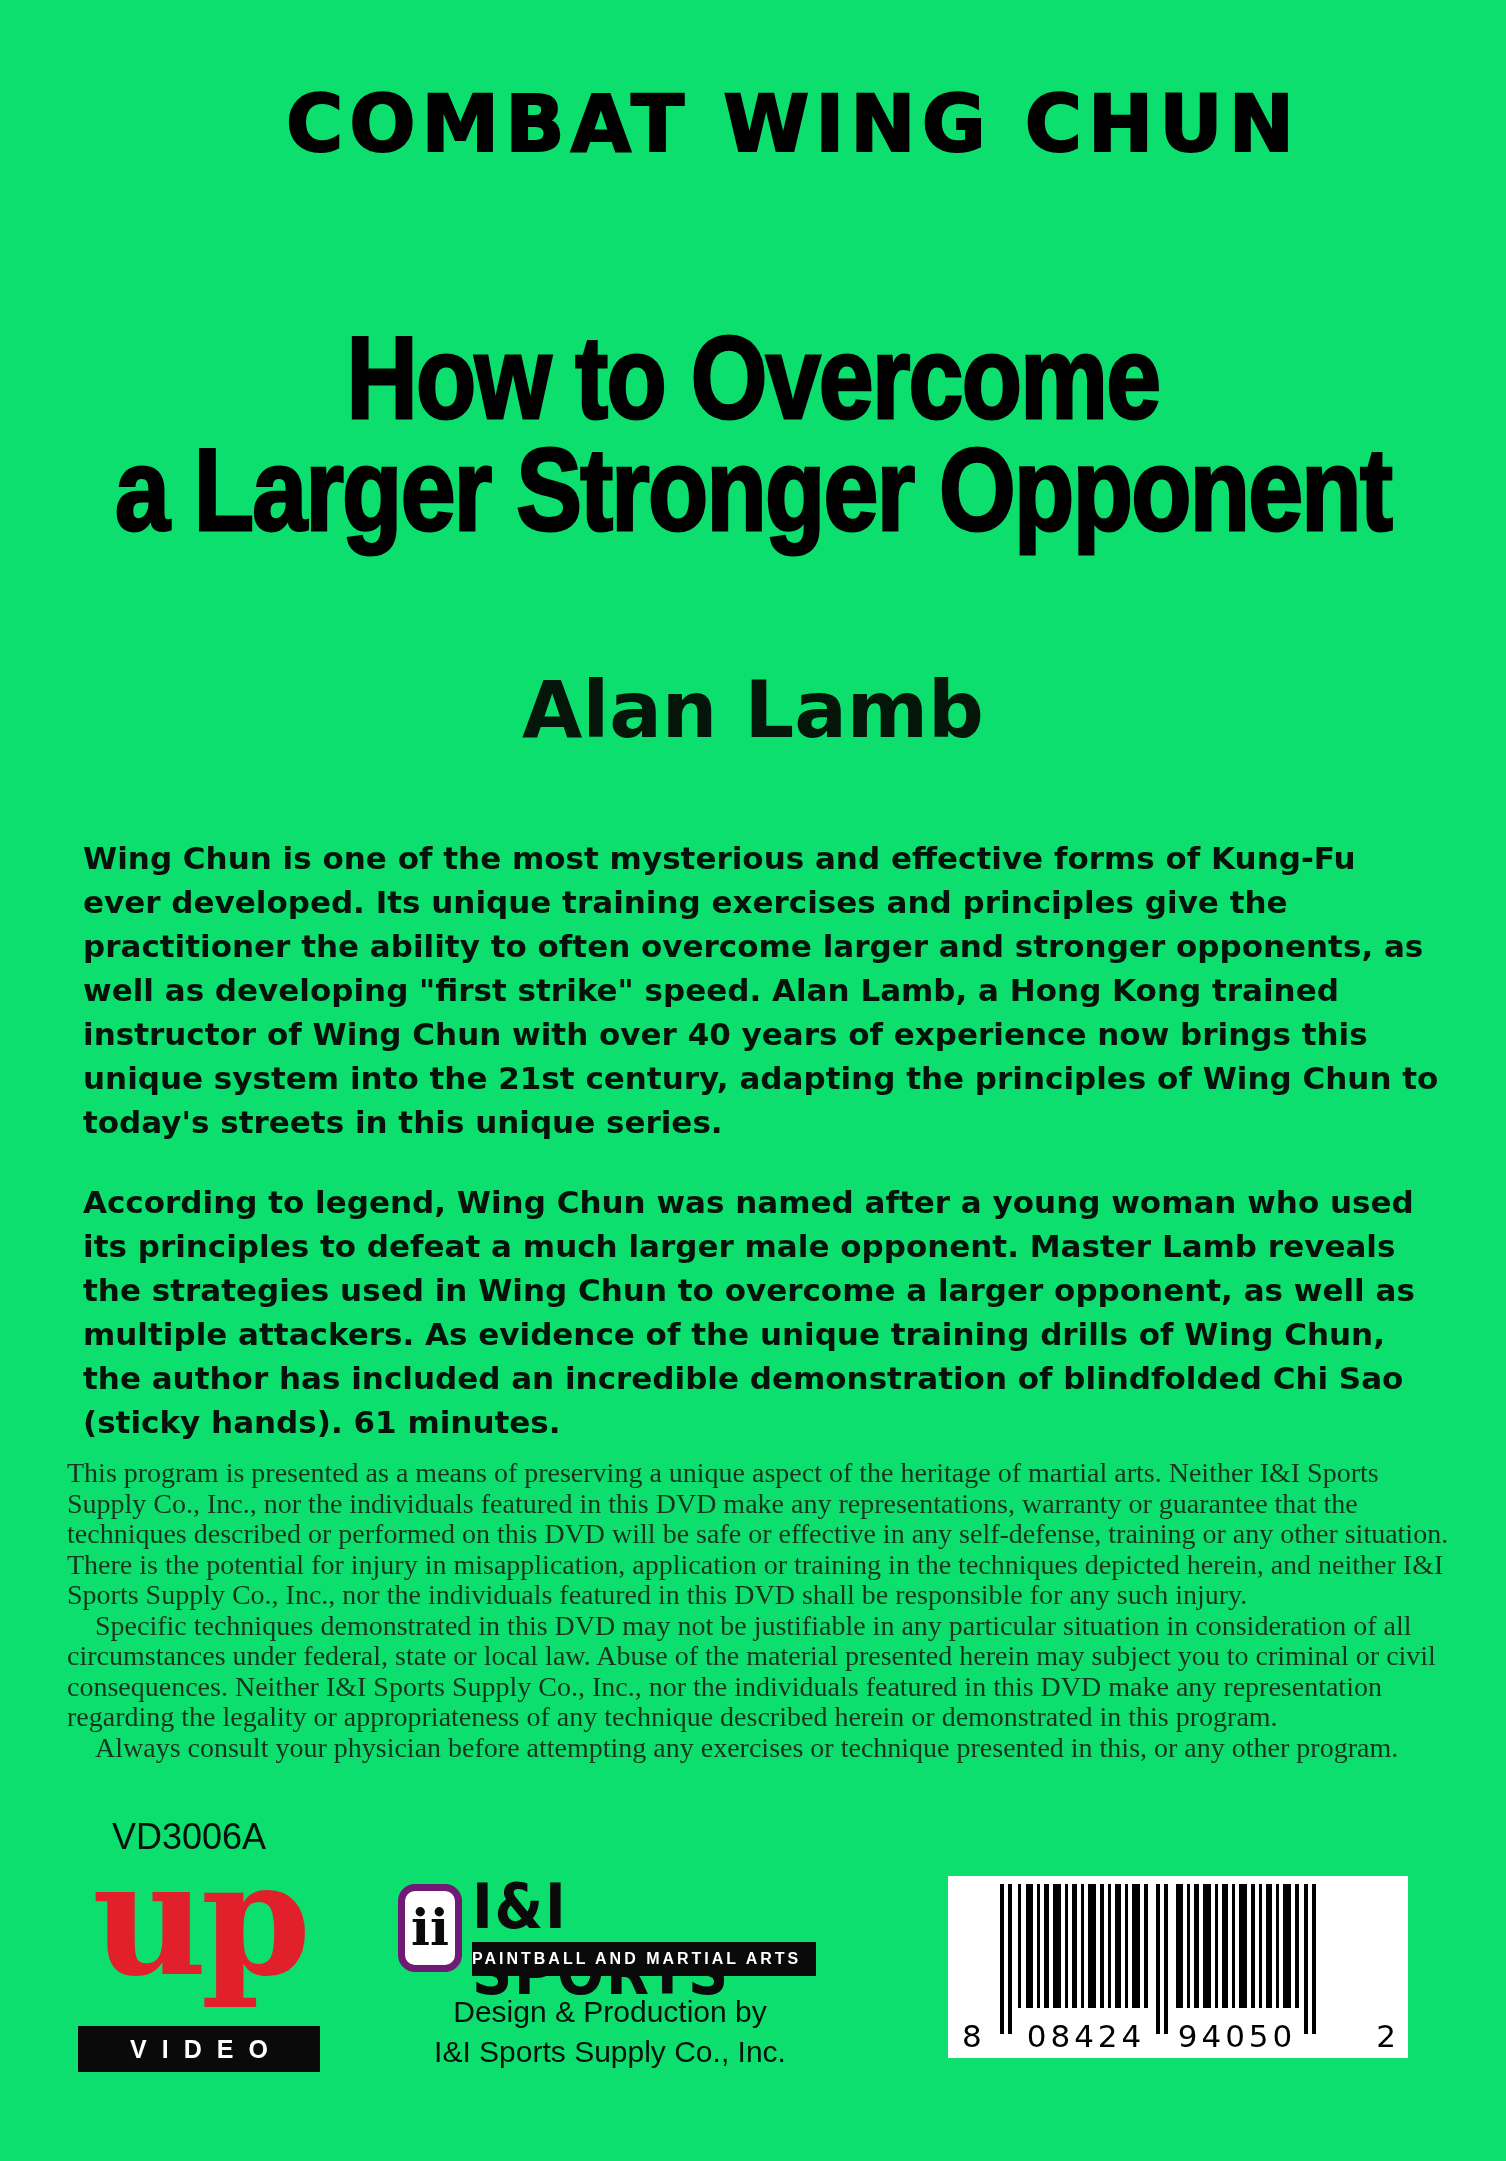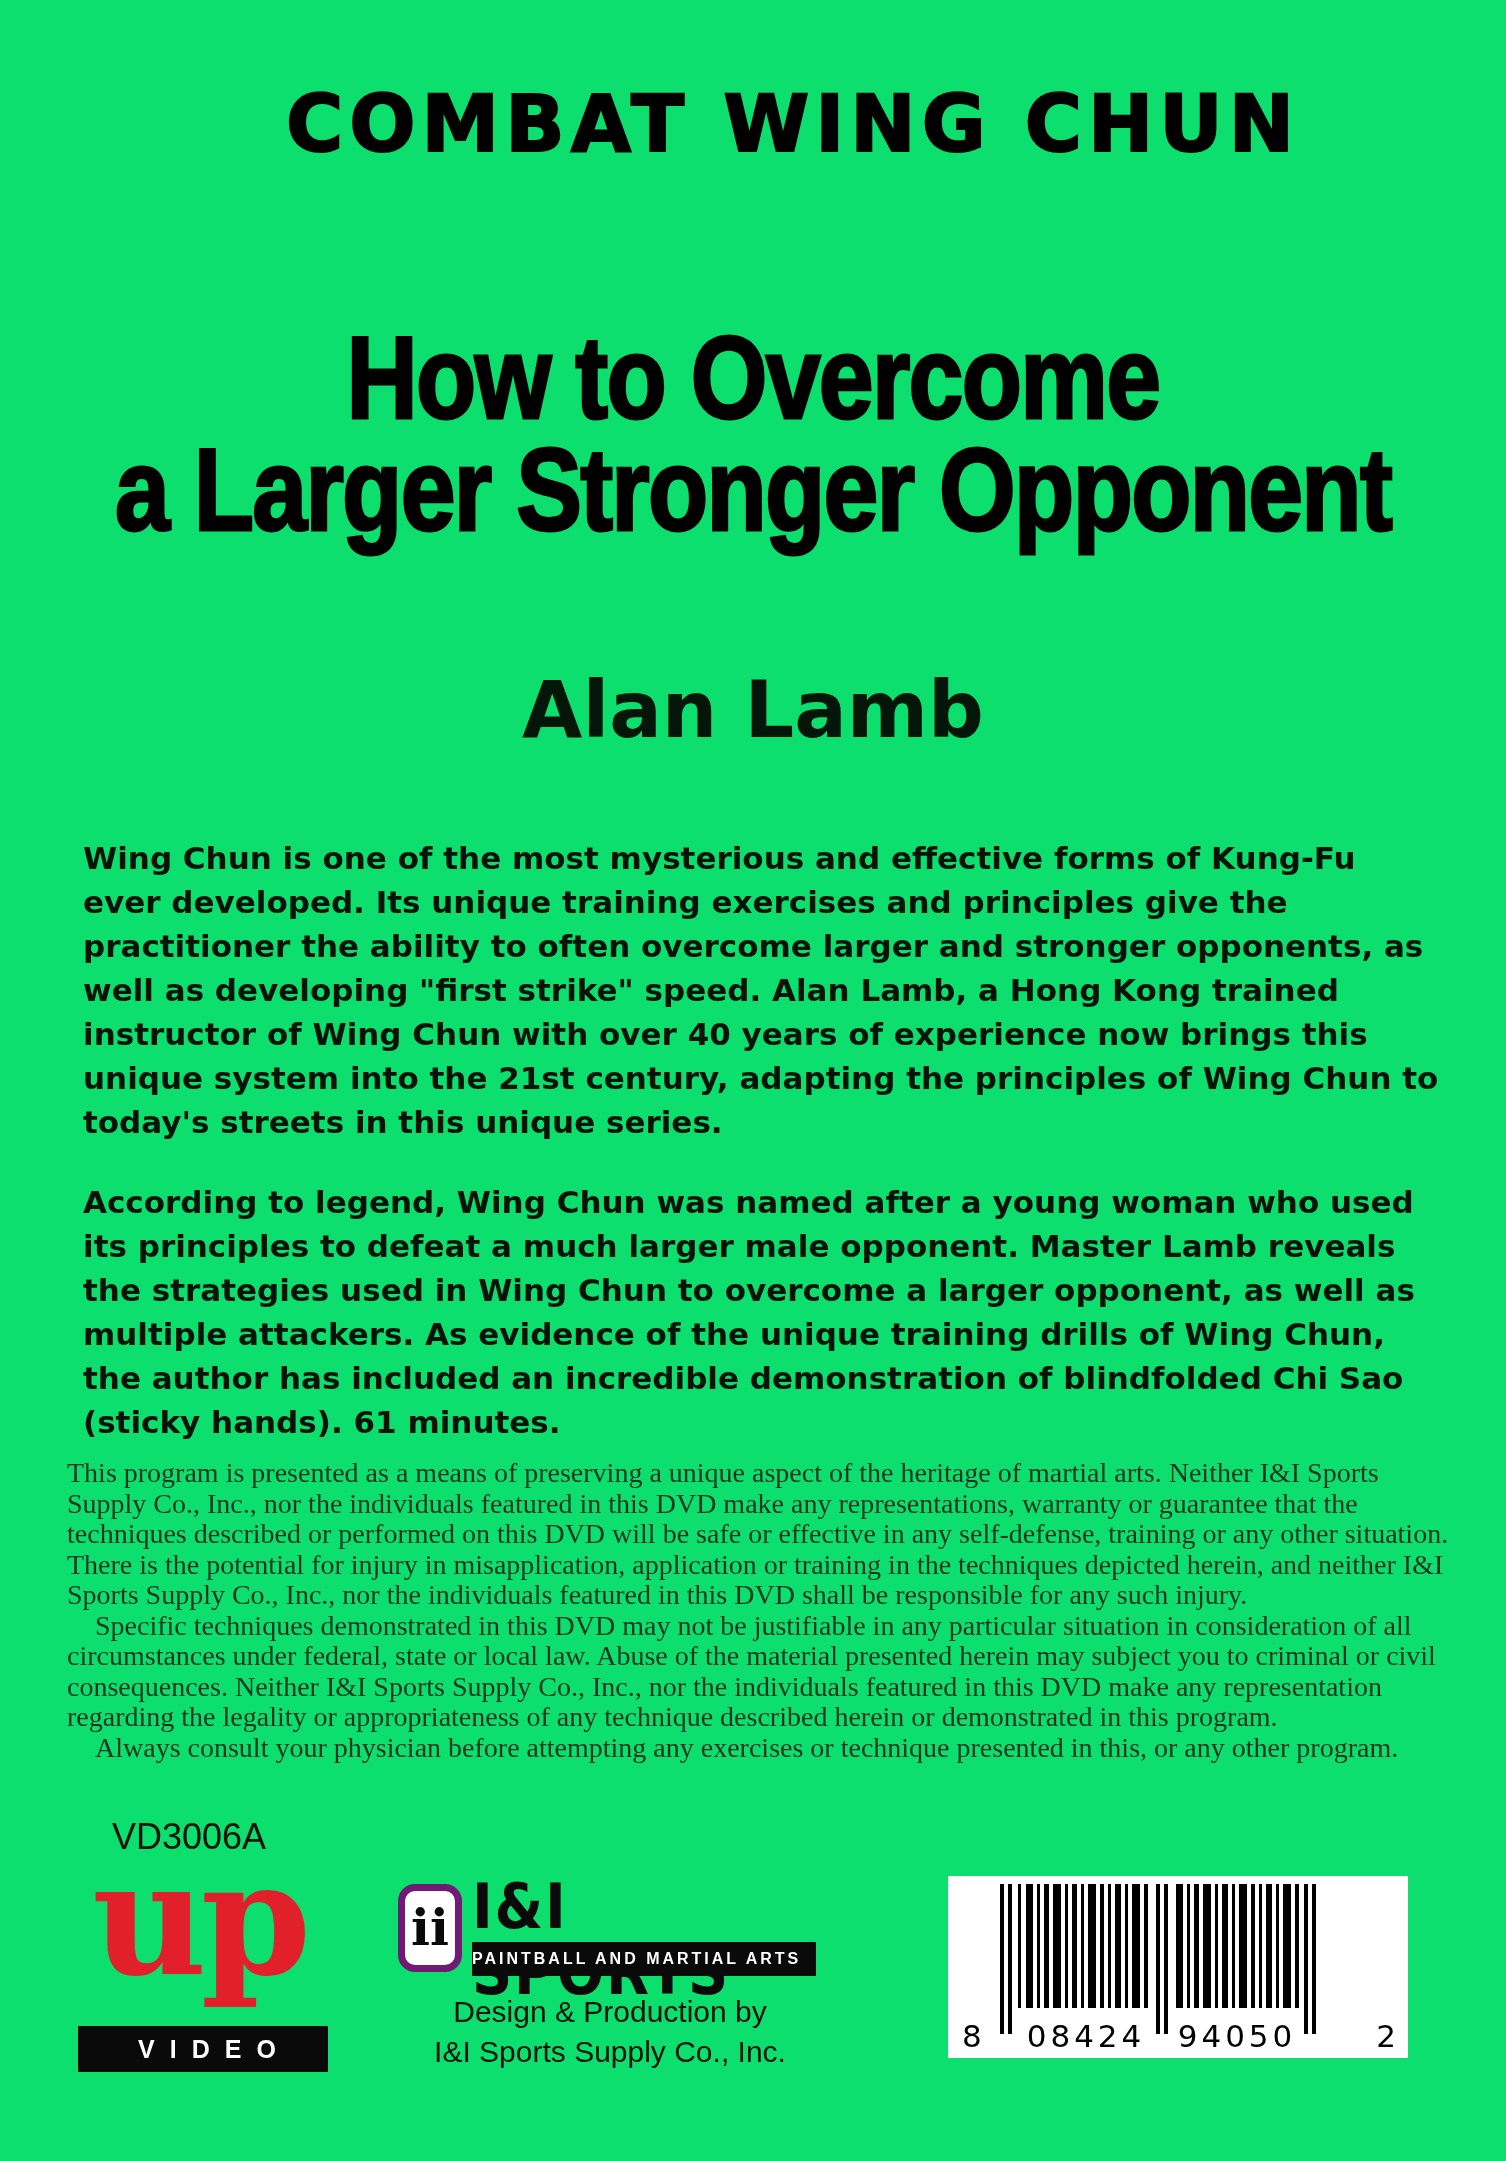--- a/index.html
+++ b/index.html
@@ -75,21 +75,20 @@
   }
   .video-bar{
     position:absolute;left:0;top:158px;width:242px;height:46px;
     background:#0a0a0a;
     color:#fff;
     font-weight:bold;
     font-size:25px;line-height:46px;
     letter-spacing:15px;
     text-align:center;
     text-indent:15px;
-    padding-left:8px;
   }
   
   .ii-logo{position:absolute;top:1880px;left:398px;width:420px;height:96px;}
   .ii-badge{
     position:absolute;left:0;top:4px;
     width:64px;height:88px;
     box-sizing:border-box;
     background:#fff;
     border:7px solid #701a75;
     border-radius:17px;

